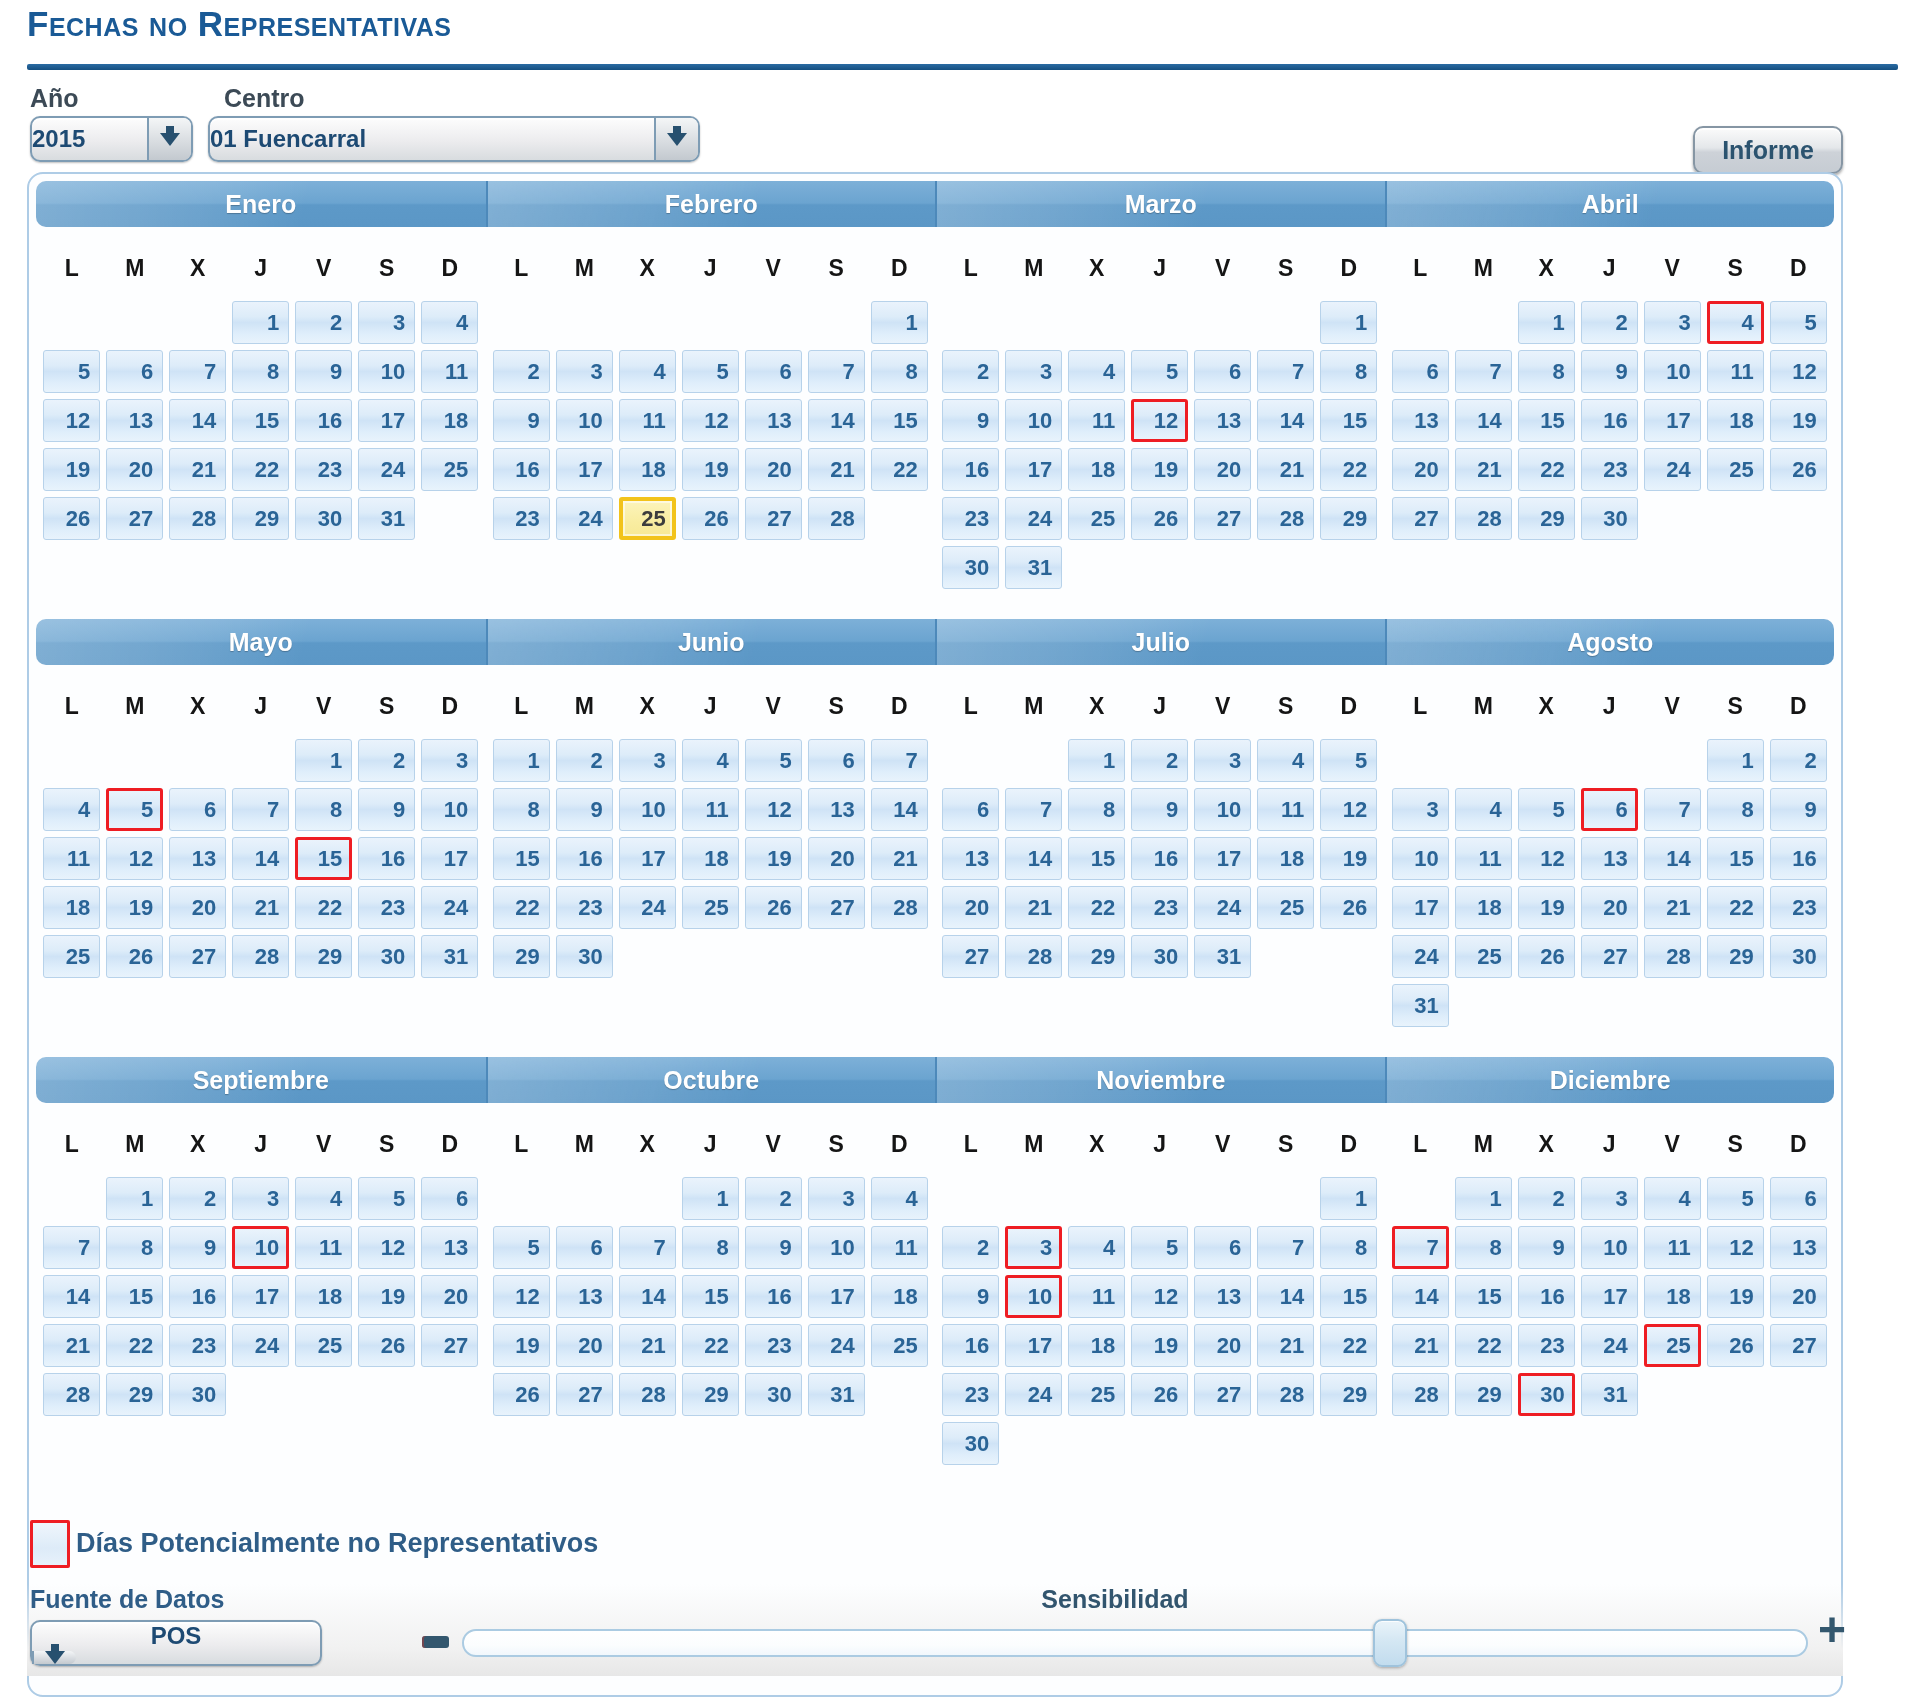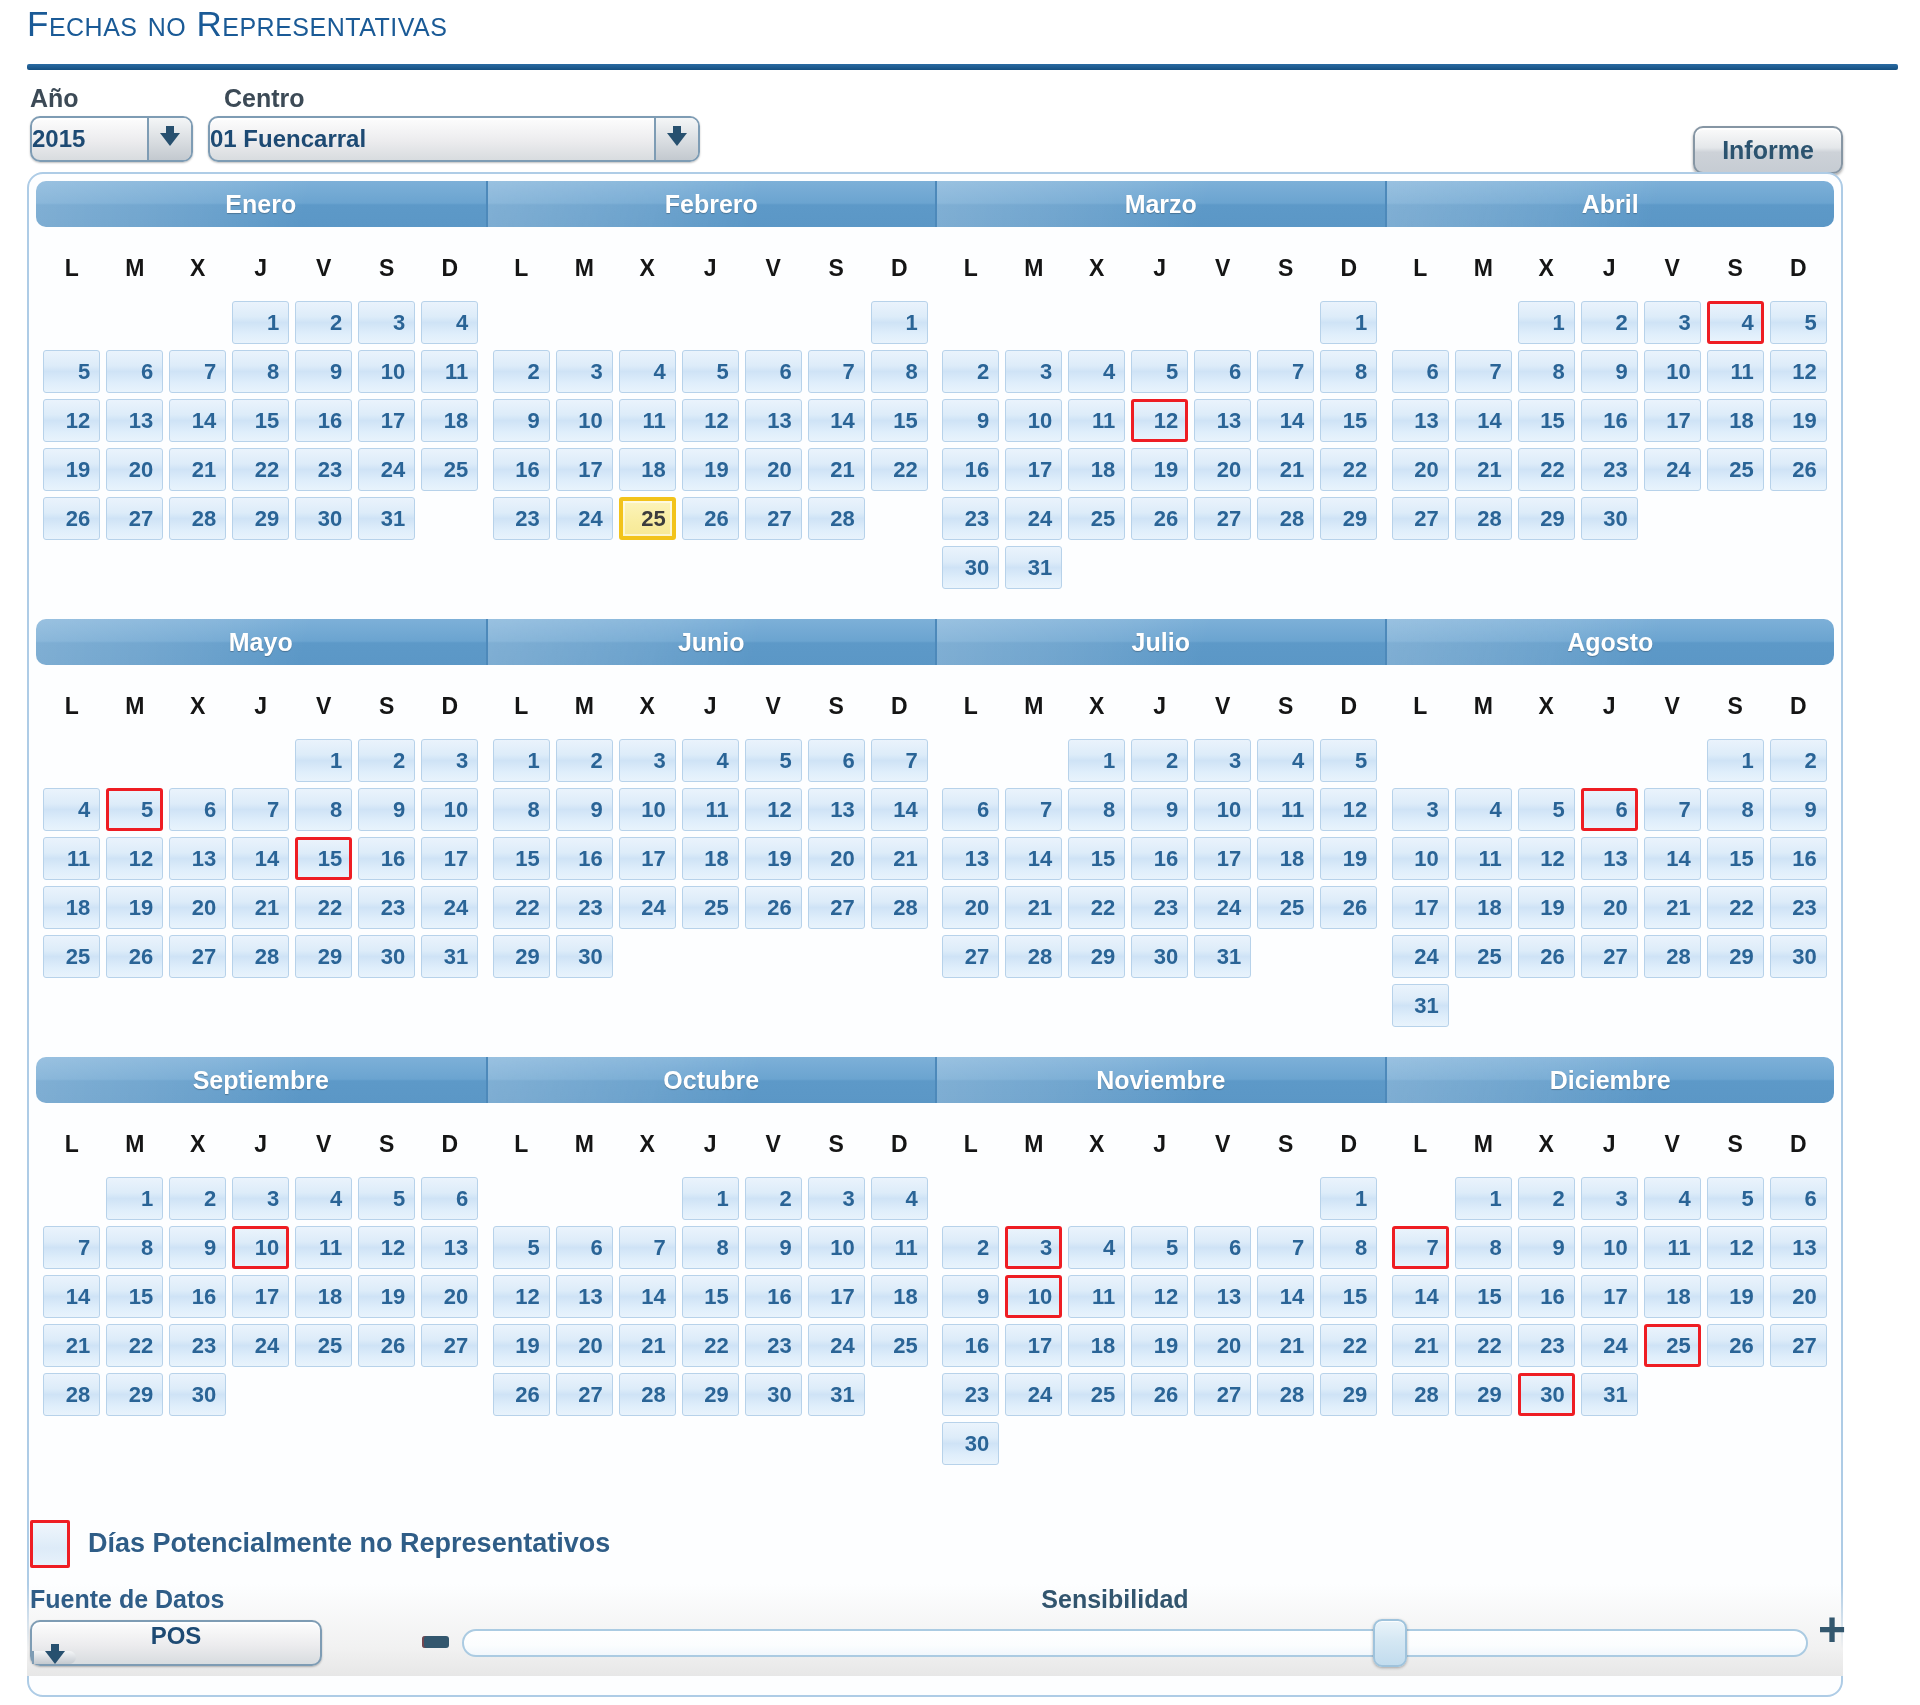--- a/index.html
+++ b/index.html
@@ -1,20 +1,20 @@
 <!DOCTYPE html>
 <html><head>
 <meta charset="utf-8">
 <style>
   html,body{margin:0;padding:0;background:#ffffff;}
   .page{position:relative;width:1920px;height:1705px;background:#ffffff;
         font-family:"Liberation Sans",sans-serif;overflow:hidden;}
 
   
-  .page-title{position:absolute;left:27px;top:4px;font-size:35px;font-weight:normal;
+  .page-title{position:absolute;left:27px;top:4px;font-size:35px;font-weight:bold;
               color:#1a5a96;font-variant:small-caps;letter-spacing:.5px;}
   .title-rule{position:absolute;left:27px;top:64px;width:1871px;height:6px;
               background:linear-gradient(180deg,#2a6ba3,#154f80);border-radius:2px;}
 
   .field-label{position:absolute;font-size:25px;font-weight:bold;color:#3c4a56;}
   .label-year{left:30px;top:84px;}
   .label-center{left:224px;top:84px;}
 
   
   .select{position:absolute;height:46px;box-sizing:border-box;border:2px solid #7e9cb4;
@@ -64,21 +64,21 @@
   .day-cell.empty{visibility:hidden;}
   .day-cell.red{border:3px solid #ee1d23;padding-right:7px;}
   .day-cell.selected{border:4px solid #f2c31b;padding-right:6px;color:#3d3d3d;
       background:linear-gradient(180deg,#fcf4bb 0%,#f9eda1 60%,#f7e996 100%);
       box-shadow:inset 0 0 0 2px rgba(255,255,255,.55);}
 
   
   .legend-box{position:absolute;left:30px;top:1520px;width:40px;height:48px;box-sizing:border-box;
       border:3px solid #ee1d23;border-radius:2px;
       background:linear-gradient(180deg,#eff6fc 0%,#ddebf8 60%,#e7f1fb 100%);}
-  .legend-label{position:absolute;left:88px;top:1528px;font-size:27px;font-weight:bold;color:#2f5d87;}
+  .legend-label{position:absolute;left:76px;top:1528px;font-size:27px;font-weight:bold;color:#2f5d87;}
 
   .footer-band{position:absolute;left:27px;top:1584px;width:1816px;height:92px;z-index:0;
       background:linear-gradient(180deg,rgba(255,255,255,0) 0%,#f1f1f1 70%,#e7e7e7 100%);}
 
   .label-source{position:absolute;left:30px;top:1585px;font-size:25px;font-weight:bold;color:#2f5d87;z-index:2;}
   .label-sensitivity{position:absolute;left:1015px;top:1585px;width:200px;text-align:center;
       font-size:25px;font-weight:bold;color:#32556e;z-index:2;}
 
   .minus-btn{position:absolute;left:422px;top:1636px;width:27px;height:12px;border-radius:3px;
       background:#33576e;cursor:pointer;z-index:2;box-shadow:inset 2px 0 0 rgba(160,60,60,.6);}

